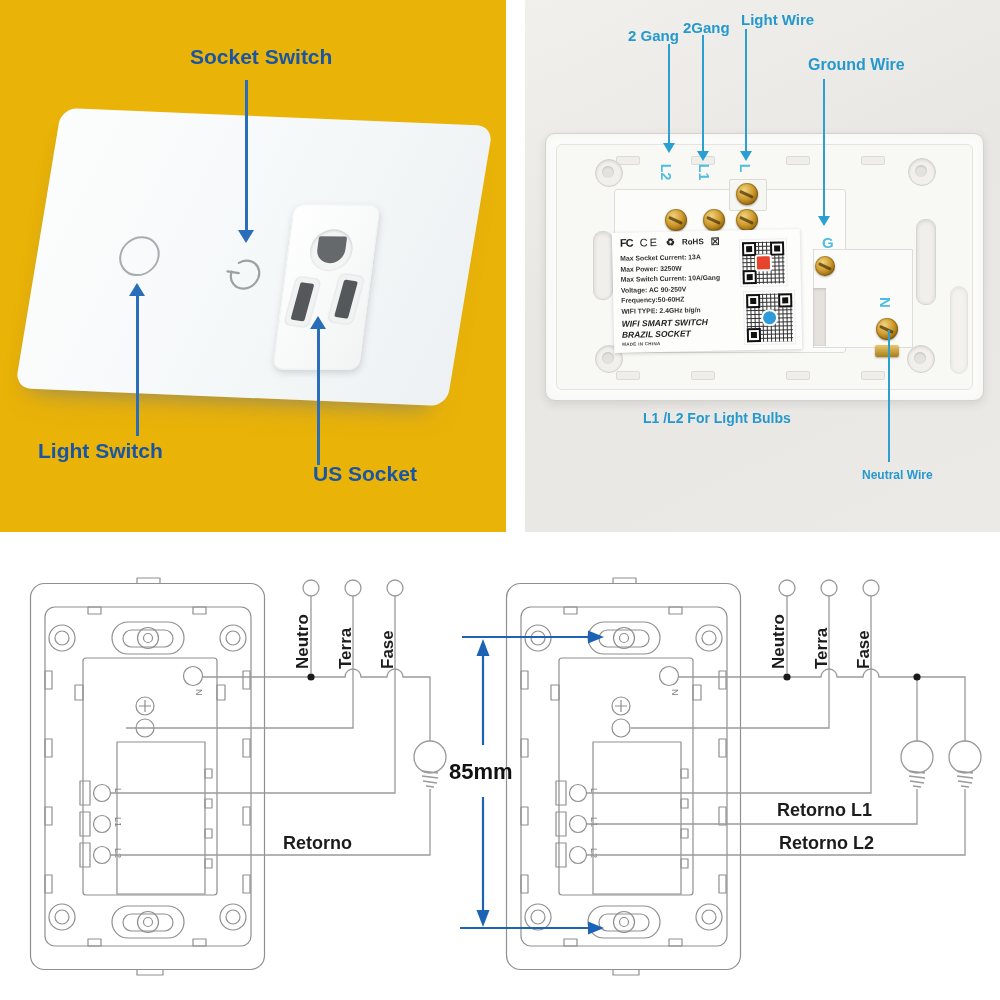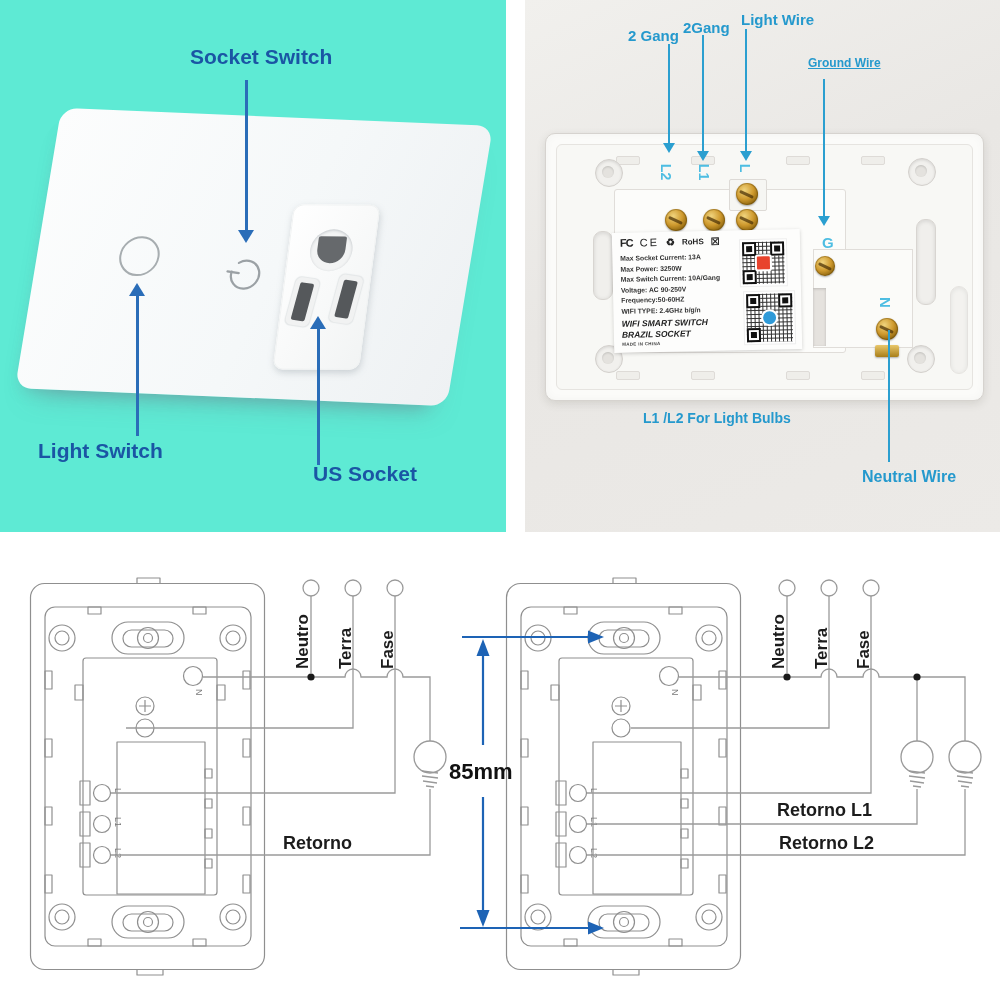--- a/index.html
+++ b/index.html
@@ -71,21 +71,21 @@
   .wiretext{font-weight:bold;font-size:17px;fill:#1c1c1c;}
   .rettext{font-weight:bold;font-size:18px;fill:#1c1c1c;}
   .dimtext{font-weight:bold;font-size:22px;fill:#111;}
   .tinytext{font-size:9px;fill:#777;}
 </style>
 </head>
 <body>
 
 <div id="stage">
 
-  <div class="abs" style="left:0;top:0;width:506px;height:532px;background:#5eead4;">
+  <div class="abs" style="left:0;top:0;width:506px;height:532px;background:#eab308;">
 
     <div id="front-plate">
       <div id="touch-circle"></div>
       <svg class="abs" style="left:190px;top:139px;" width="40" height="40" viewBox="0 0 40 40">
         <path d="M6.2,17.6 A14,14 0 1 0 12,8.5" fill="none" stroke="#9ba1a5" stroke-width="2.2" stroke-linecap="round"></path>
         <path d="M2,17.5 L13.5,18.8" fill="none" stroke="#9ba1a5" stroke-width="2.2" stroke-linecap="round"></path>
       </svg>
       <div id="socket-module">
         <div id="ground-recess">
           <div id="ground-hole"></div>
@@ -192,26 +192,26 @@
     <div class="carrowdown" style="left:138px;top:143px;"></div>
 
     <div class="cyanlabel" style="left:158px;top:19px;">2Gang</div>
     <div class="cline" style="left:177px;top:35px;height:117px;"></div>
     <div class="carrowdown" style="left:172px;top:151px;"></div>
 
     <div class="cyanlabel" style="left:216px;top:11px;">Light Wire</div>
     <div class="cline" style="left:220px;top:29px;height:123px;"></div>
     <div class="carrowdown" style="left:215px;top:151px;"></div>
 
-    <div class="cyanlabel" style="left:283px;top:56px;font-size:12px;text-decoration:underline;">Ground Wire</div>
+    <div class="cyanlabel" style="left:283px;top:56px;font-size:16px;">Ground Wire</div>
     <div class="cline" style="left:298px;top:79px;height:138px;"></div>
     <div class="carrowdown" style="left:293px;top:216px;"></div>
 
     <div class="cline" style="left:363px;top:330px;height:132px;width:1.5px;"></div>
-    <div class="cyanlabel" style="left:337px;top:468px;font-size:16px;">Neutral Wire</div>
+    <div class="cyanlabel" style="left:337px;top:468px;font-size:12px;">Neutral Wire</div>
 
     <div class="cyanlabel" style="left:118px;top:410px;font-size:14px;">L1 /L2 For Light Bulbs</div>
   </div>
 
   <svg class="abs" style="left:0;top:540px;" width="1000" height="460" viewBox="0 540 1000 460">
     <defs>
 
       <g id="plate-g" fill="none" stroke="#8f8f8f" stroke-width="1.2" stroke-linejoin="round">
         <path d="M107,0 V-5 H130 V0 M107,387 V392 H133 V387"></path>
         <rect x="0.5" y="0.5" width="234" height="386" rx="14"></rect>

